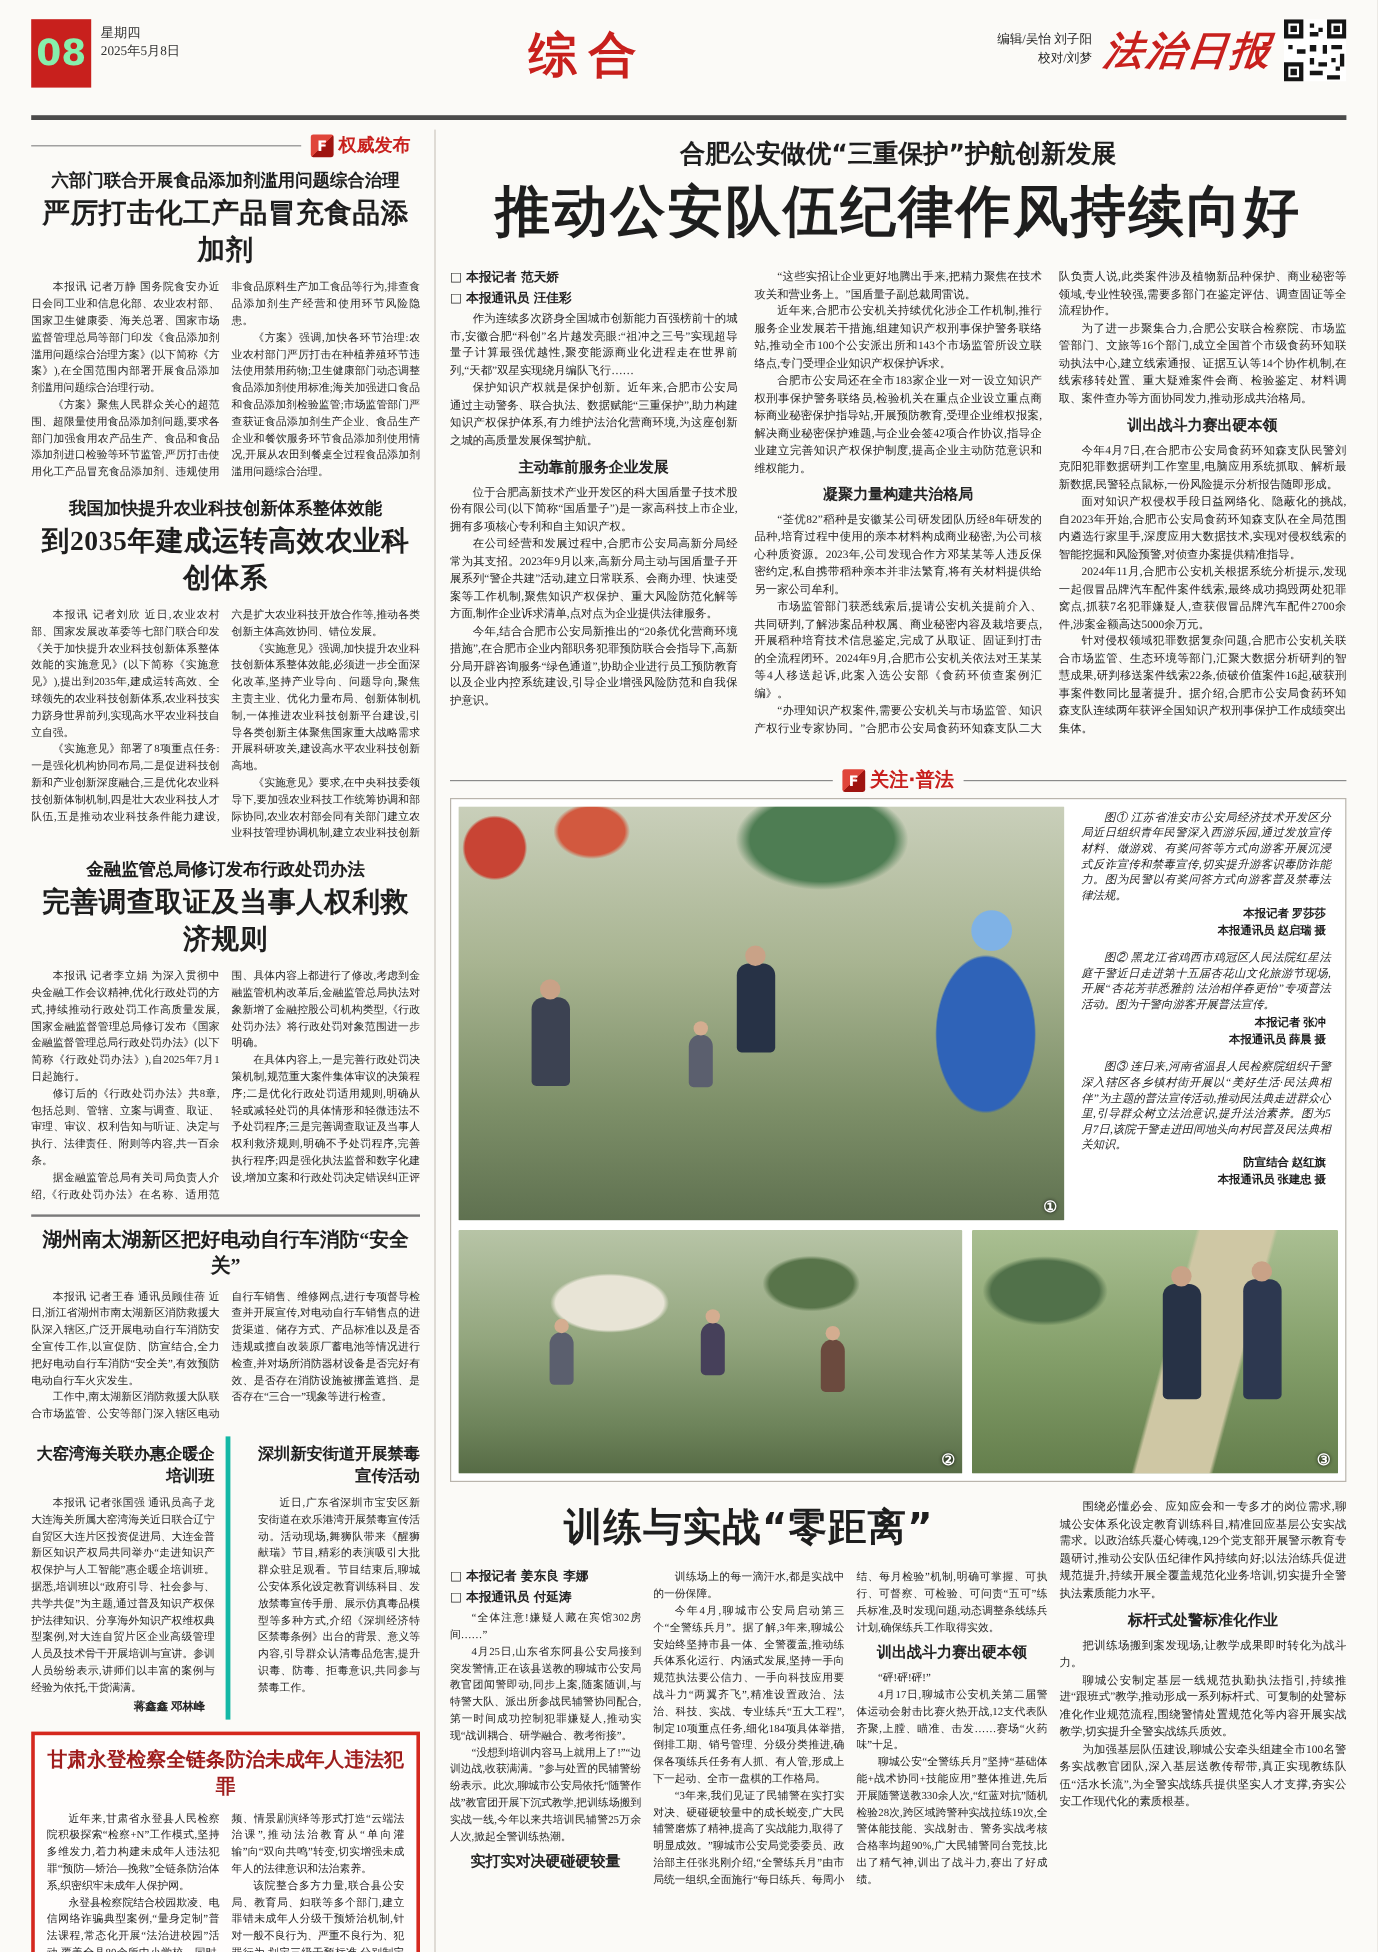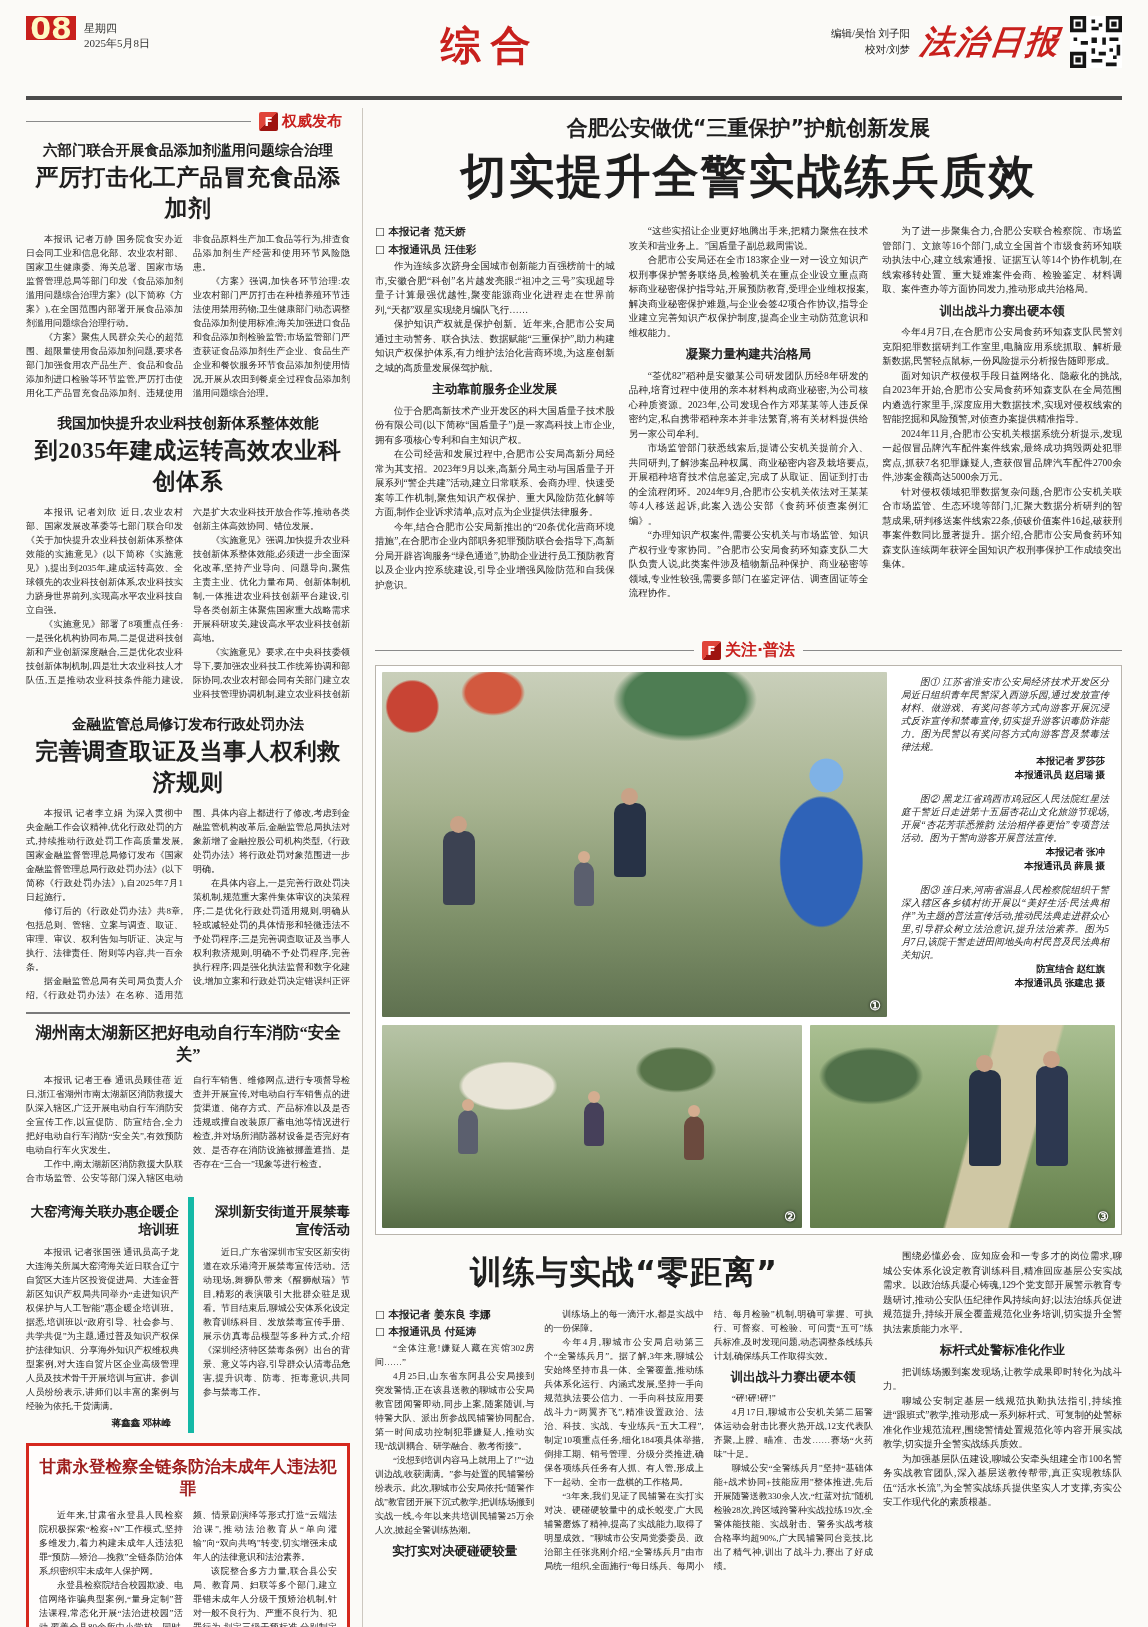--- a/index.html
+++ b/index.html
@@ -1,21 +1,21 @@
 <!DOCTYPE html>
 <html><head>
 <meta charset="utf-8">
 <style>
   html,body{margin:0;padding:0;background:#dedbd5;}
   .page{position:relative;width:1148px;height:1627px;margin:0 auto;background:#fbfaf7;
         font-family:"Liberation Serif","DejaVu Serif",serif;color:#1e1e1e;overflow:hidden;box-sizing:border-box;}
   
   .header{display:flex;align-items:flex-start;padding:16px 26px 0 26px;height:72px;}
   .hdr-left{display:flex;align-items:flex-start;}
-  .pagenum{background:#c8201d;color:#fef9c3;width:50px;height:24px;display:flex;align-items:center;justify-content:center;
+  .pagenum{background:#c8201d;color:#86efac;width:50px;height:57px;display:flex;align-items:center;justify-content:center;
            font:900 30px "DejaVu Sans",sans-serif;}
   .dateblock{font-size:11px;line-height:15px;margin-left:8px;padding-top:5px;color:#333;}
   .section-title{flex:1;text-align:center;color:#c8201d;font:900 40px "DejaVu Sans",sans-serif;letter-spacing:10px;padding-top:2px;}
   .hdr-right{display:flex;align-items:center;gap:10px;}
   .editors{font-size:10.5px;line-height:16px;text-align:right;color:#222;}
   .masthead{color:#c8201d;font:italic 900 33px "DejaVu Serif",serif;letter-spacing:2px;transform:skewX(-6deg);}
   .qr{width:52px;height:52px;}
   .header-rule{height:4px;background:#4b4b4b;margin:8px 26px 0 26px;}
   
   .content{display:flex;padding:8px 26px 0 26px;box-sizing:border-box;}
@@ -78,21 +78,21 @@
   
   .bottom-row{display:flex;gap:10px;margin-top:10px;}
   .train-left{width:498px;}
   .train-headline{font-family:"DejaVu Sans",sans-serif;font-size:32px;font-weight:900;text-align:center;margin:6px 0 12px;letter-spacing:1px;}
   .train-body{column-count:3;column-gap:10px;font-size:9px;line-height:14px;height:300px;overflow:hidden;color:#242424;}
   .train-cont{flex:1;font-size:9.5px;line-height:14.5px;height:386px;overflow:hidden;color:#242424;padding-top:4px;}
   
   .small-row{display:flex;margin-top:6px;}
   .small-art{width:50%;box-sizing:border-box;}
   .small-art .a-body{column-count:1;height:188px;}
-  .small-art.right{border-left:6px solid #14b8a6;padding-left:9px;}
+  .small-art.right{border-left:4px solid #14b8a6;padding-left:23px;}
   .small-art.left{padding-right:9px;}
   
   .red-box{border:3px solid #d5281e;margin-top:10px;padding:8px 10px 8px 10px;background:#fffdfc;box-sizing:border-box;}
   .headline-red{font-size:16.5px;font-weight:900;color:#9e1c1c;text-align:center;margin:2px 0 8px;}
   .red-box .a-body{height:162px;}
   
   .hb1{height:172px;} .hb2{height:200px;} .hb3{height:196px;} .hb4{height:118px;}
 </style>
 </head>
 <body>
@@ -203,31 +203,32 @@
           </div>
 
       </article>
 
     </aside>
 
     <section class="right-area">
 
       <article>
         <h3 class="main-kicker">合肥公安做优“三重保护”护航创新发展</h3>
-        <h1 class="main-headline">切实提升全警实战练兵质效</h1>
+        <h1 class="main-headline">推动公安队伍纪律作风持续向好</h1>
         <div class="main-body">
             <p class="byline-line">□ 本报记者  范天娇</p>
             <p class="byline-line">□ 本报通讯员 汪佳彩</p>
             <p class="para">作为连续多次跻身全国城市创新能力百强榜前十的城市,安徽合肥“科创”名片越发亮眼:“祖冲之三号”实现超导量子计算最强优越性,聚变能源商业化进程走在世界前列,“天都”双星实现绕月编队飞行……</p>
             <p class="para">保护知识产权就是保护创新。近年来,合肥市公安局通过主动警务、联合执法、数据赋能“三重保护”,助力构建知识产权保护体系,有力维护法治化营商环境,为这座创新之城的高质量发展保驾护航。</p>
             <h4 class="col-subhead">主动靠前服务企业发展</h4>
             <p class="para">位于合肥高新技术产业开发区的科大国盾量子技术股份有限公司(以下简称“国盾量子”)是一家高科技上市企业,拥有多项核心专利和自主知识产权。</p>
             <p class="para">在公司经营和发展过程中,合肥市公安局高新分局经常为其支招。2023年9月以来,高新分局主动与国盾量子开展系列“警企共建”活动,建立日常联系、会商办理、快速受案等工作机制,聚焦知识产权保护、重大风险防范化解等方面,制作企业诉求清单,点对点为企业提供法律服务。</p>
             <p class="para">今年,结合合肥市公安局新推出的“20条优化营商环境措施”,在合肥市企业内部职务犯罪预防联合会指导下,高新分局开辟咨询服务“绿色通道”,协助企业进行员工预防教育以及企业内控系统建设,引导企业增强风险防范和自我保护意识。</p>
             <p class="para">“这些实招让企业更好地腾出手来,把精力聚焦在技术攻关和营业务上。”国盾量子副总裁周雷说。</p>
+            <p class="para">近年来,合肥市公安机关持续优化涉企工作机制,推行服务企业发展若干措施,组建知识产权刑事保护警务联络站,推动全市100个公安派出所和143个市场监管所设立联络点,专门受理企业知识产权保护诉求。</p>
             <p class="para">合肥市公安局还在全市183家企业一对一设立知识产权刑事保护警务联络员,检验机关在重点企业设立重点商标商业秘密保护指导站,开展预防教育,受理企业维权报案,解决商业秘密保护难题,与企业会签42项合作协议,指导企业建立完善知识产权保护制度,提高企业主动防范意识和维权能力。</p>
             <h4 class="col-subhead">凝聚力量构建共治格局</h4>
             <p class="para">“荃优82”稻种是安徽某公司研发团队历经8年研发的品种,培育过程中使用的亲本材料构成商业秘密,为公司核心种质资源。2023年,公司发现合作方邓某某等人违反保密约定,私自携带稻种亲本并非法繁育,将有关材料提供给另一家公司牟利。</p>
             <p class="para">市场监管部门获悉线索后,提请公安机关提前介入、共同研判,了解涉案品种权属、商业秘密内容及栽培要点,开展稻种培育技术信息鉴定,完成了从取证、固证到打击的全流程闭环。2024年9月,合肥市公安机关依法对王某某等4人移送起诉,此案入选公安部《食药环侦查案例汇编》。</p>
             <p class="para">“办理知识产权案件,需要公安机关与市场监管、知识产权行业专家协同。”合肥市公安局食药环知森支队二大队负责人说,此类案件涉及植物新品种保护、商业秘密等领域,专业性较强,需要多部门在鉴定评估、调查固证等全流程协作。</p>
             <p class="para">为了进一步聚集合力,合肥公安联合检察院、市场监管部门、文旅等16个部门,成立全国首个市级食药环知联动执法中心,建立线索通报、证据互认等14个协作机制,在线索移转处置、重大疑难案件会商、检验鉴定、材料调取、案件查办等方面协同发力,推动形成共治格局。</p>
             <h4 class="col-subhead">训出战斗力赛出硬本领</h4>
             <p class="para">今年4月7日,在合肥市公安局食药环知森支队民警刘克阳犯罪数据研判工作室里,电脑应用系统抓取、解析最新数据,民警轻点鼠标,一份风险提示分析报告随即形成。</p>
             <p class="para">面对知识产权侵权手段日益网络化、隐蔽化的挑战,自2023年开始,合肥市公安局食药环知森支队在全局范围内遴选行家里手,深度应用大数据技术,实现对侵权线索的智能挖掘和风险预警,对侦查办案提供精准指导。</p>
             <p class="para">2024年11月,合肥市公安机关根据系统分析提示,发现一起假冒品牌汽车配件案件线索,最终成功捣毁两处犯罪窝点,抓获7名犯罪嫌疑人,查获假冒品牌汽车配件2700余件,涉案金额高达5000余万元。</p>

